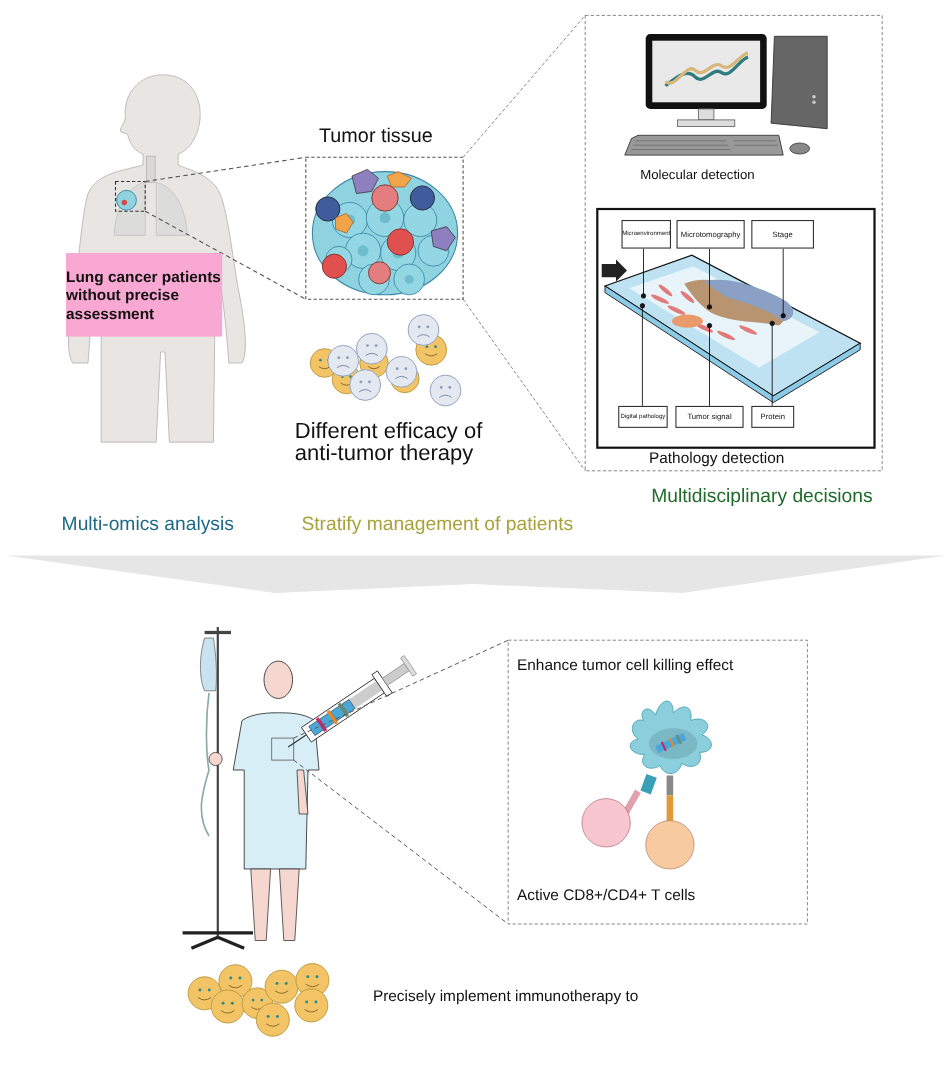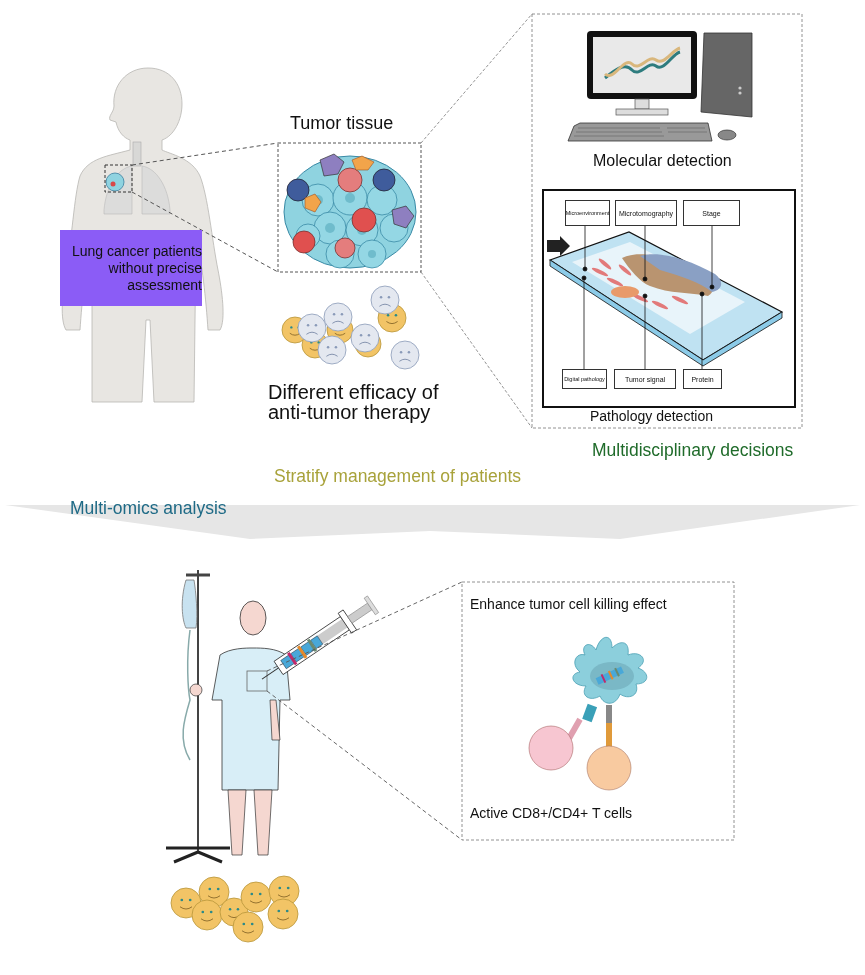--- a/index.html
+++ b/index.html
@@ -1,22 +1,22 @@
 <!DOCTYPE html>
 <html><head>
 <meta charset="utf-8">
 <style>
   html, body { margin:0; padding:0; background:#ffffff; }
   body { width:865px; height:975px; position:relative; overflow:hidden;
          font-family:"Liberation Sans", sans-serif; color:#111; }
   .abs { position:absolute; }
   .lbl { position:absolute; text-align:left; white-space:nowrap; }
   svg.layer { position:absolute; left:0; top:0; }
-  .patient-box { background:#8b5cf6; font-size:14px; line-height:17px; color:#111;
-                 display:flex; flex-direction:column; align-items:flex-end; justify-content:center; }
+  .patient-box { background:#f9a8d4; font-size:14px; line-height:17px; color:#111;
+                 display:flex; flex-direction:column; align-items:flex-start; justify-content:center;font-weight:bold; }
   .band { font-size:17.5px; }
   .path-tag { position:absolute; background:#fff; border:1px solid #333; font-size:7px;
               display:flex; align-items:center; justify-content:center; box-sizing:border-box; color:#111; }
 </style>
 </head>
 <body>
 
 <svg class="layer" width="865" height="975">
 
   <g>
@@ -317,32 +317,33 @@
   <div>assessment</div>
 </div>
 
 <div class="lbl" style="left:290px; top:113px; width:120px; font-size:18px;">Tumor tissue</div>
 
 <div class="lbl" style="left:268px; top:382px; width:160px; font-size:20px; line-height:20px;">
   <div>Different efficacy of</div>
   <div>anti-tumor therapy</div>
 </div>
 
-<div class="lbl" style="left:582px; top:152px; width:134px; font-size:16px;margin-left:11px;">Molecular detection</div>
+<div class="lbl" style="left:582px; top:152px; width:134px; font-size:12px;">Molecular detection</div>
 
 <div class="path-tag" style="left:565px; top:200px; width:45px; height:26px; font-size:5.5px;">Microenvironment</div>
 <div class="path-tag" style="left:615px; top:200px; width:62px; height:26px; font-size:7px;">Microtomography</div>
 <div class="path-tag" style="left:683px; top:200px; width:57px; height:26px; font-size:7px;">Stage</div>
 <div class="path-tag" style="left:562px; top:369px; width:45px; height:20px; font-size:5.5px;">Digital pathology</div>
 <div class="path-tag" style="left:614px; top:369px; width:62px; height:20px; font-size:7px;">Tumor signal</div>
 <div class="path-tag" style="left:683px; top:369px; width:39px; height:20px; font-size:7px;">Protein</div>
 
 <div class="lbl" style="left:590px; top:408px; width:160px; font-size:14px;">Pathology detection</div>
 
-<div class="lbl band" style="left:70px; top:466px; color:#1e6a86;margin-top:32px;">Multi-omics analysis</div>
+<div class="lbl band" style="left:56px; top:466px; color:#1e6a86;">Multi-omics analysis</div>
 <div class="lbl band" style="left:274px; top:466px; color:#a8a23a;">Stratify management of patients</div>
 <div class="lbl band" style="left:592px; top:440px; color:#1f6b2a;">Multidisciplinary decisions</div>
 
 <div class="lbl" style="left:470px; top:596px; width:258px; font-size:14px;">Enhance tumor cell killing effect</div>
 <div class="lbl" style="left:470px; top:805px; width:258px; font-size:14px;">Active CD8+/CD4+ T cells</div>
 
 <div class="abs" style="left:339px; top:895px; font-size:14px; line-height:20px;">
+  <div>Precisely implement immunotherapy to</div>
 </div>
 
 </body></html>

